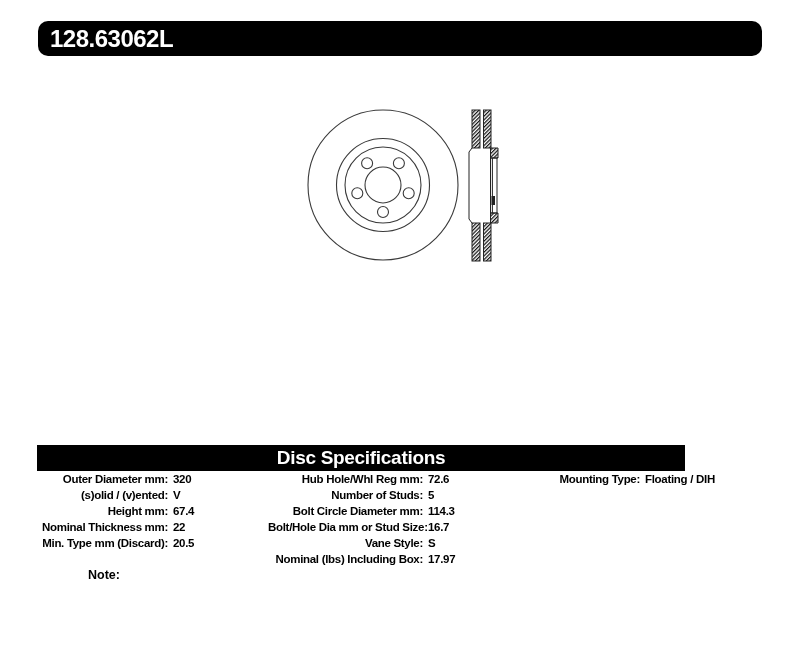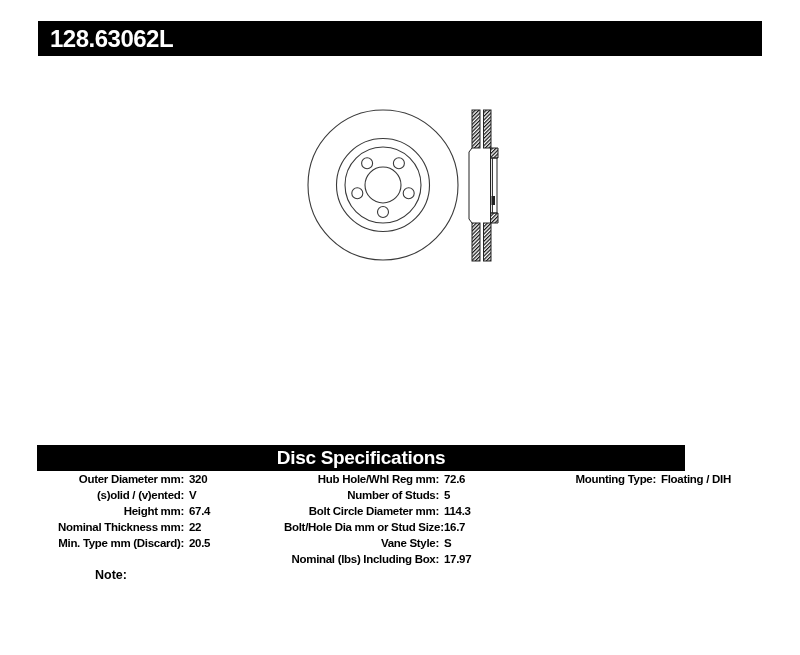--- a/index.html
+++ b/index.html
@@ -5,36 +5,36 @@
   html,body{margin:0;padding:0;}
   body{
     width:800px;height:655px;position:relative;background:#ffffff;
     font-family:"Liberation Sans", sans-serif;color:#000;overflow:hidden;
   }
   .bar{
     position:absolute;background:#000;color:#fff;font-weight:bold;
     box-sizing:border-box;display:flex;align-items:center;
   }
   #header-bar{left:38px;top:21px;width:724px;height:35px;font-size:24px;
-    justify-content:space-between;padding:0 14px 0 12px;letter-spacing:-0.5px;}
+    justify-content:space-between;padding:0 14px 0 12px;letter-spacing:-0.5px;border-radius:10px;}
   #spec-bar{left:37px;top:445px;width:648px;height:26px;font-size:19px;
     justify-content:center;letter-spacing:-0.3px;}
   #drawing-svg{position:absolute;left:0;top:0;}
   .spec-col{position:absolute;top:471px;font-size:11.5px;font-weight:bold;
-    letter-spacing:-0.3px;white-space:nowrap;margin-left:16px;}
+    letter-spacing:-0.3px;white-space:nowrap;}
   .spec-row{display:flex;line-height:16px;}
   .spec-label{text-align:right;}
   #col-left .spec-label{width:130px;}
   #col-mid .spec-label{width:155px;}
   #col-right .spec-label{width:100px;}
   .spec-value{margin-left:5px;}
   #col-left{left:38px;}
   #col-mid{left:268px;}
   #col-right{left:540px;}
-  #note-label{position:absolute;left:95px;top:568px;font-size:12.5px;font-weight:bold;}
+  #note-label{position:absolute;left:88px;top:568px;font-size:12.5px;font-weight:bold;}
 </style>
 </head>
 <body>
 
 <div class="bar" id="header-bar">
   <span>128.63062L</span>
 </div>
 
 <svg id="drawing-svg" width="800" height="440" viewBox="0 0 800 440">
   <defs>

